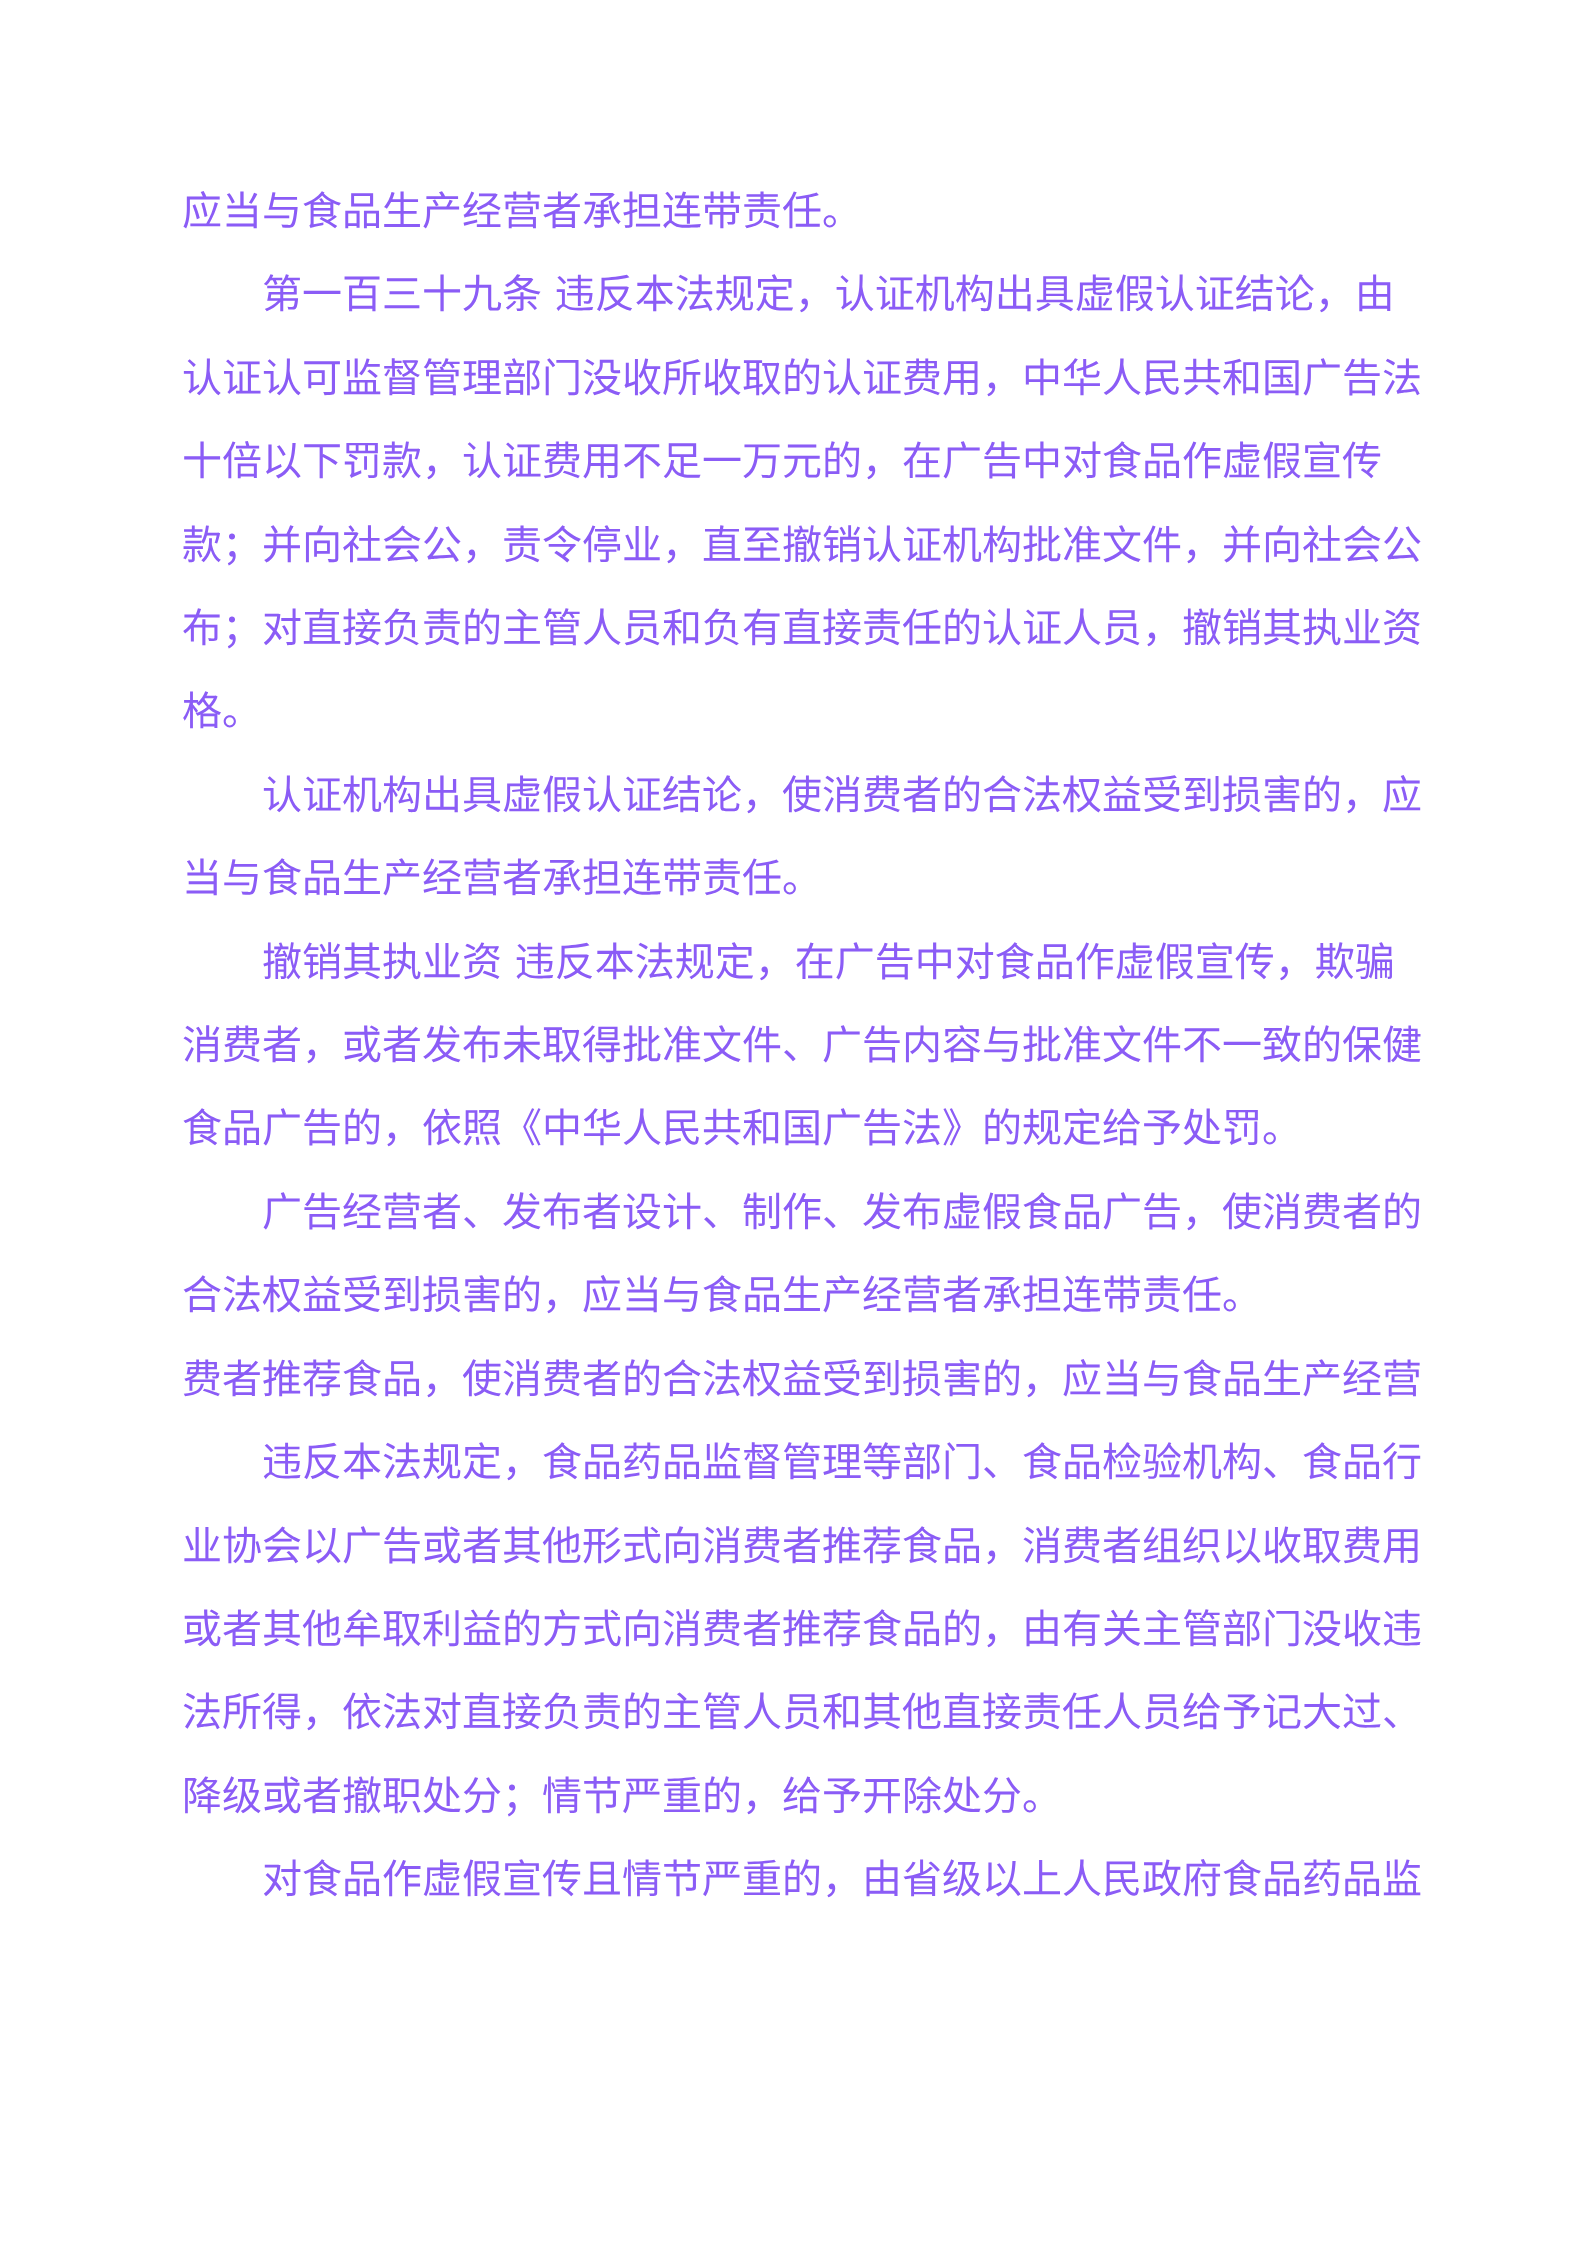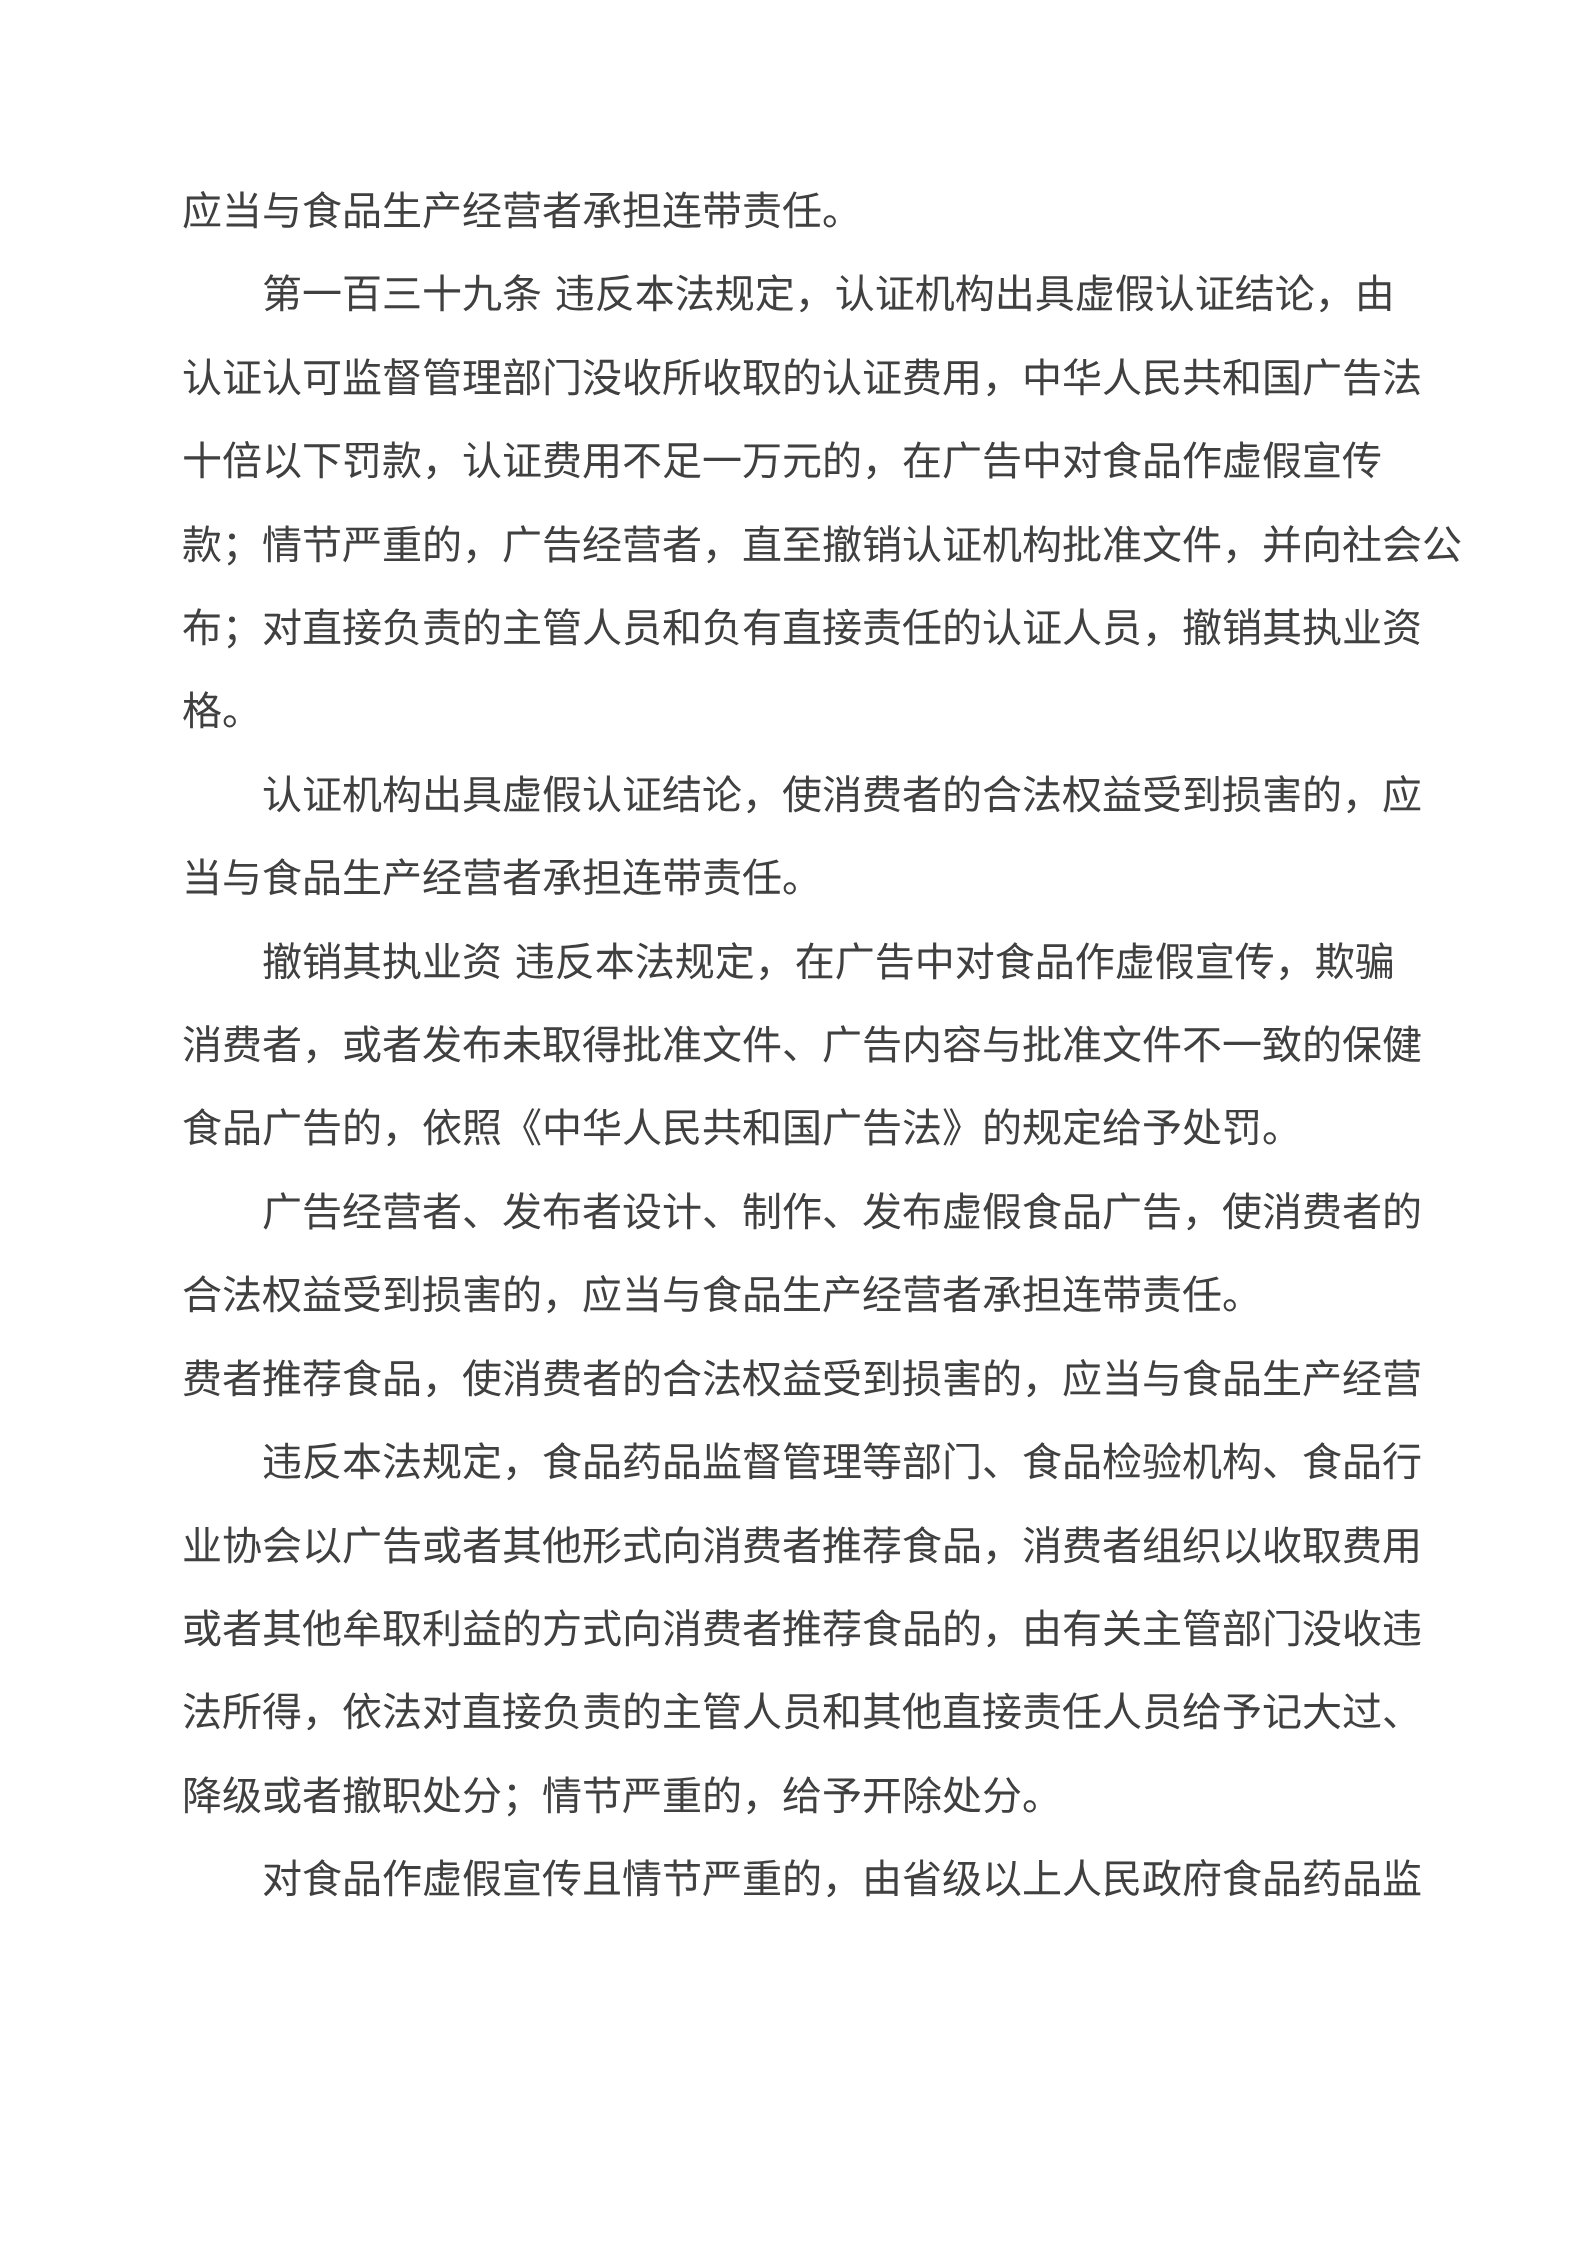--- a/index.html
+++ b/index.html
@@ -21,38 +21,38 @@
   .text-block {
     position: absolute;
     left: 182px;
     top: 170px;
     width: 1310px;
   }
   .line {
     font-family: "DejaVu Serif", "Liberation Serif", serif;
     font-size: 40px;
     line-height: 83.4px;
-    color: #404040;
+    color: #8b5cf6;
     white-space: pre-wrap;
     letter-spacing: 0px;
   }
   .line.indent {
     padding-left: 80px; 
   }
 </style>
 </head>
 <body>
 
 <div class="page">
   <div class="text-block">
     <div class="line">应当与食品生产经营者承担连带责任。</div>
     <div class="line indent">第一百三十九条 违反本法规定，认证机构出具虚假认证结论，由</div>
     <div class="line">认证认可监督管理部门没收所收取的认证费用，中华人民共和国广告法</div>
     <div class="line">十倍以下罚款，认证费用不足一万元的，在广告中对食品作虚假宣传</div>
-    <div class="line">款；情节严重的，广告经营者，直至撤销认证机构批准文件，并向社会公</div>
+    <div class="line">款；并向社会公，责令停业，直至撤销认证机构批准文件，并向社会公</div>
     <div class="line">布；对直接负责的主管人员和负有直接责任的认证人员，撤销其执业资</div>
     <div class="line">格。</div>
     <div class="line indent">认证机构出具虚假认证结论，使消费者的合法权益受到损害的，应</div>
     <div class="line">当与食品生产经营者承担连带责任。</div>
     <div class="line indent">撤销其执业资 违反本法规定，在广告中对食品作虚假宣传，欺骗</div>
     <div class="line">消费者，或者发布未取得批准文件、广告内容与批准文件不一致的保健</div>
     <div class="line">食品广告的，依照《中华人民共和国广告法》的规定给予处罚。</div>
     <div class="line indent">广告经营者、发布者设计、制作、发布虚假食品广告，使消费者的</div>
     <div class="line">合法权益受到损害的，应当与食品生产经营者承担连带责任。</div>
     <div class="line">费者推荐食品，使消费者的合法权益受到损害的，应当与食品生产经营</div>

